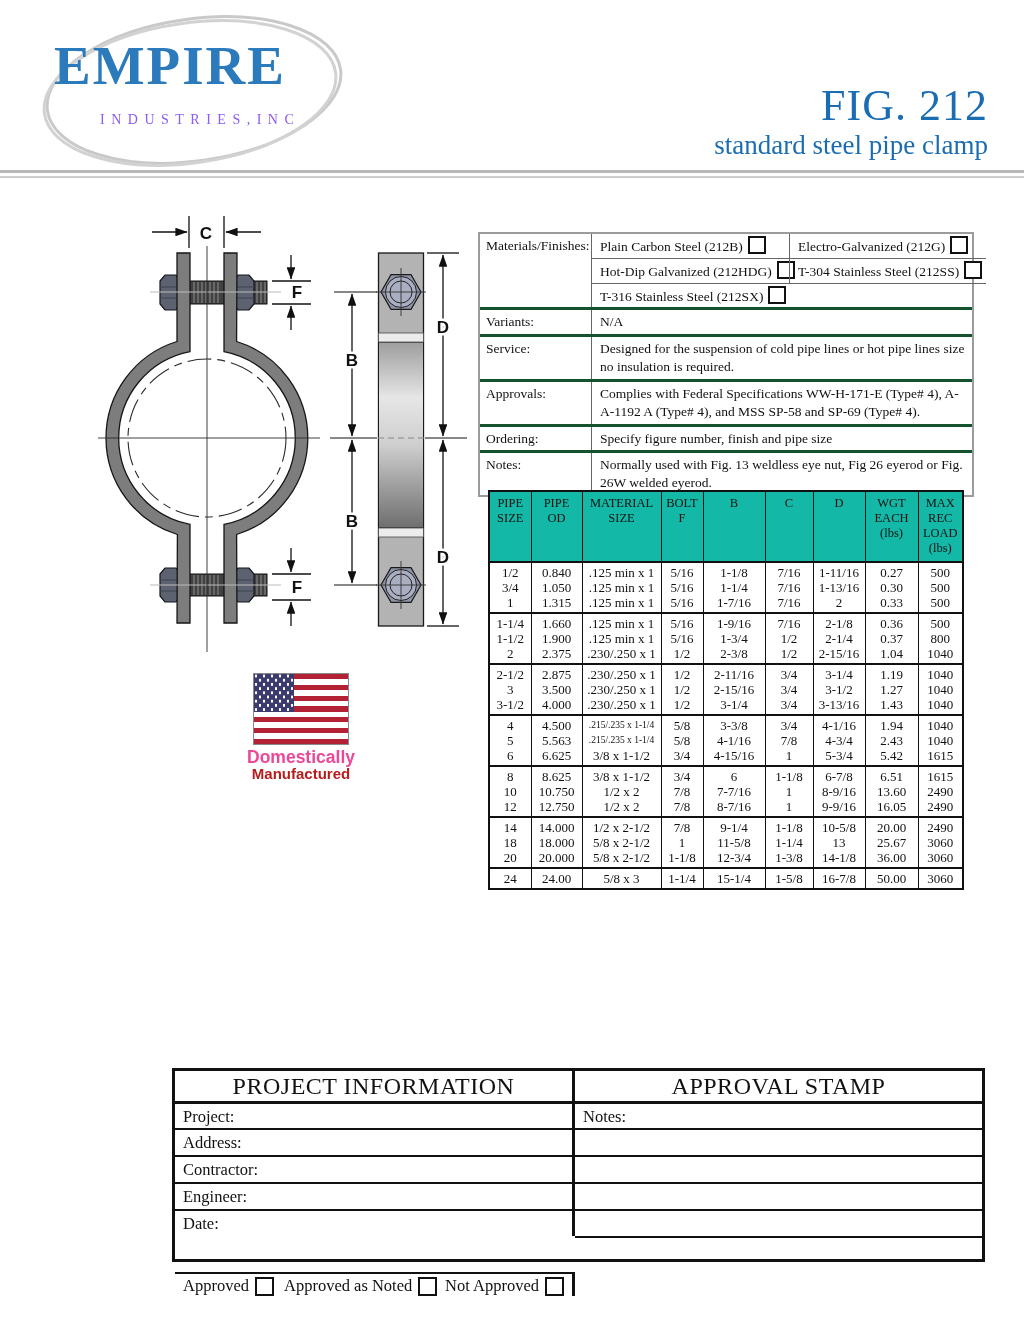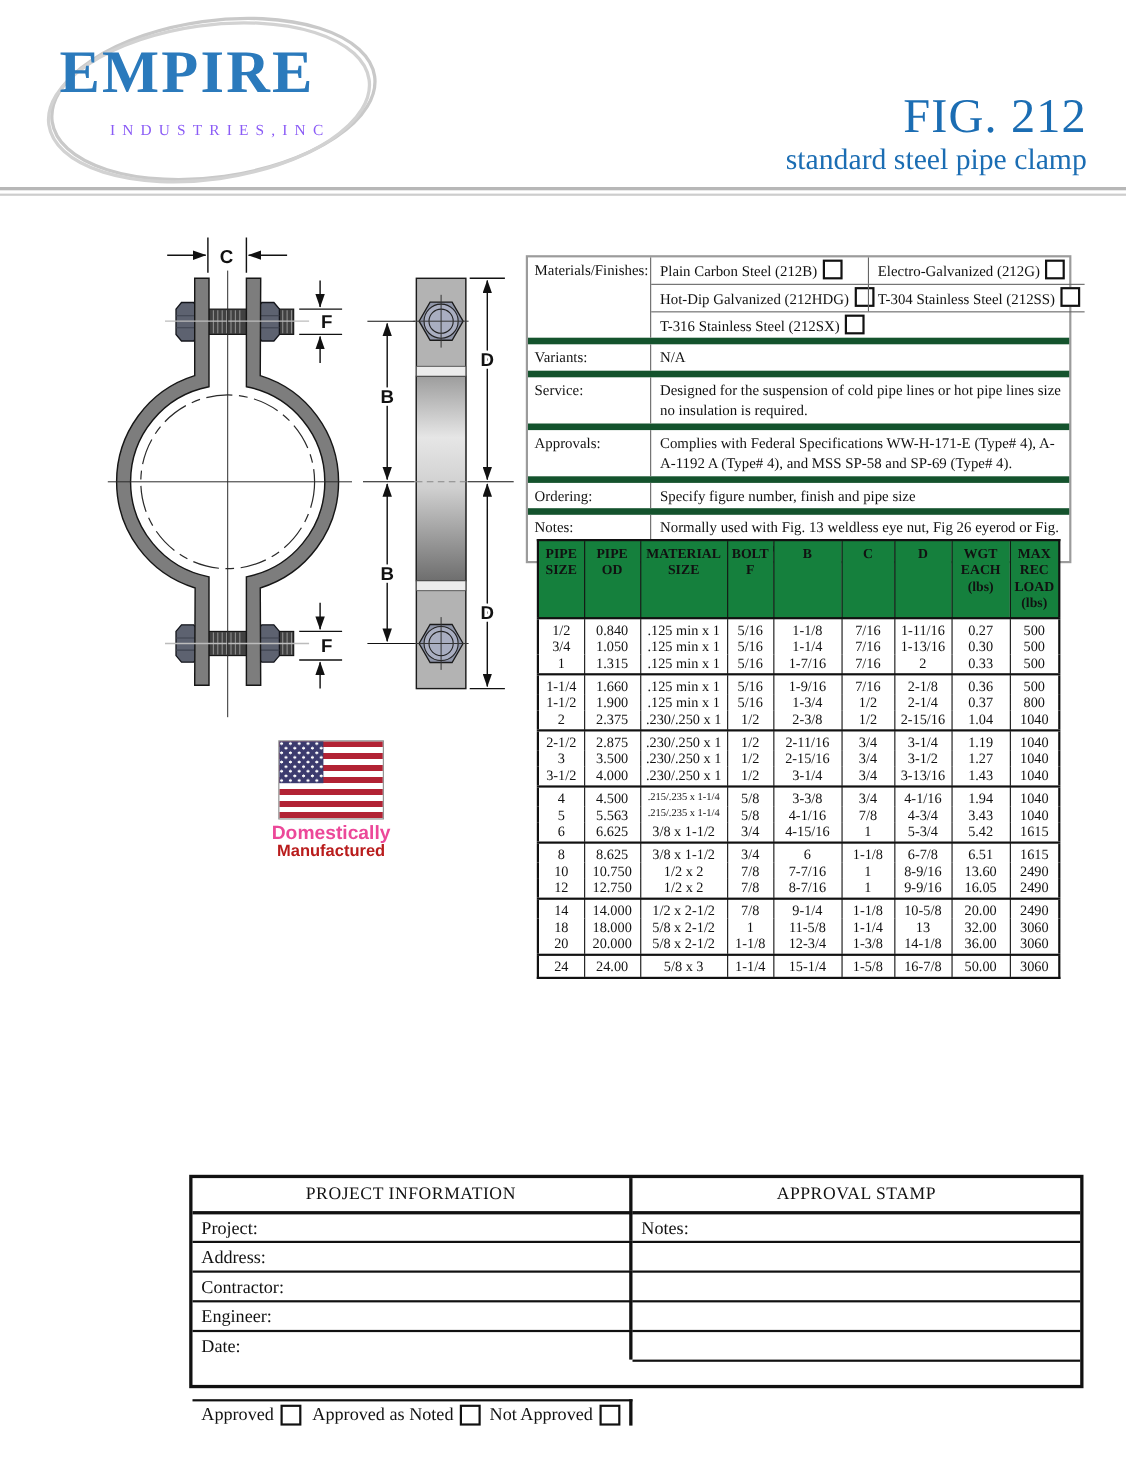--- a/index.html
+++ b/index.html
@@ -18,36 +18,36 @@
   .title-block{position:absolute;right:36px;top:82px;text-align:right;color:#1b6db3;}
   .fig-no{font-size:44px;letter-spacing:1px;line-height:1.1;}
   .fig-sub{font-size:27px;line-height:1.1;margin-top:1px;}
 
   .top-divider{position:absolute;left:0;top:170px;width:1024px;height:3px;
                border-top:3px solid #b7b7b7;border-bottom:2px solid #cdcdcd;background:#fff;}
 
   
   .info-table{position:absolute;left:478px;top:232px;width:492px;
               border:2px solid #9b9b9b;font-size:13.5px;line-height:1.32;}
-  .it-row{display:grid;grid-template-columns:111px 1fr;border-top:6px solid #14532d;}
+  .it-row{display:grid;grid-template-columns:111px 1fr;border-top:3px solid #14532d;}
   .it-row:first-child{border-top:none;}
   .it-label{padding:3px 4px 3px 6px;}
   .it-value{padding:3px 6px 3px 8px;border-left:1px solid #666;}
   .mat-grid{display:grid;grid-template-columns:197px 1fr;border-left:1px solid #666;}
   .mat-cell{padding:2px 4px 2px 8px;border-top:1px solid #666;white-space:nowrap;}
   .mat-cell.r{border-left:1px solid #666;}
   .mat-cell.row1{border-top:none;}
   .cb{display:inline-block;width:14px;height:14px;border:2px solid #111;background:#fff;
       vertical-align:-3px;margin-left:5px;}
 
   
   .spec-wrap{position:absolute;left:488px;top:490px;}
   table.spec{border-collapse:collapse;table-layout:fixed;width:474px;
              border:2.5px solid #111;font-family:"Liberation Serif",serif;}
-  table.spec th{background:#15803d;border:1.5px solid #111;font-weight:700;font-size:12.5px;
+  table.spec th{background:#14b8a6;border:1.5px solid #111;font-weight:400;font-size:12.5px;
                 line-height:1.2;padding:4px 1px 5px;vertical-align:top;}
   table.spec td{border-left:1.5px solid #111;border-right:1.5px solid #111;
                 text-align:center;font-size:13px;line-height:15px;padding:0;}
   table.spec td.tiny{font-size:9.5px;}
   table.spec tbody{border-top:2.5px solid #111;}
   table.spec tbody tr:first-child td{padding-top:2px;}
   table.spec tbody tr:last-child td{padding-bottom:2px;}
 
   
   .flag-block{position:absolute;left:240px;top:673px;width:122px;text-align:center;}
@@ -62,21 +62,21 @@
   .flag-cap2{font-family:"Liberation Sans",sans-serif;font-weight:700;font-size:15px;
              line-height:1.1;color:#b91c1c;}
 
   
   .form{position:absolute;left:172px;top:1068px;width:813px;height:194px;
         border:3px solid #111;display:grid;grid-template-columns:400px 1fr;
         grid-template-rows:30px 27px 27px 27px 27px 27px 1fr;box-sizing:border-box;}
   .fcell{border-top:2px solid #111;padding:3px 8px 0;font-size:16.5px;box-sizing:border-box;}
   .fcell.left{border-right:3px solid #111;}
   .fcell.hdr{border-top:none;display:flex;align-items:center;justify-content:center;
-             font-size:16px;letter-spacing:0.5px;padding-top:0;text-align:right;}
+             font-size:24px;letter-spacing:0.5px;padding-top:0;text-align:right;}
   .fcell.sub-hdr{border-top:3px solid #111;}
   .approve-row{display:flex;align-items:center;gap:0;padding-top:2px;margin-top:36px;}
   .approve-item{display:flex;align-items:center;white-space:nowrap;}
   .approve-item .cb{width:15px;height:15px;margin-left:6px;}
   .gap1{width:36px;} .gap2{width:28px;}
 
   .diagram{position:absolute;left:95px;top:208px;}
   .dimlabel{font-family:"Liberation Sans",sans-serif;font-size:17px;fill:#111;
             paint-order:stroke;stroke:#fff;stroke-width:5px;font-weight:600;}
 </style>
@@ -417,21 +417,21 @@
             <td>1040</td>
           </tr>
           <tr>
             <td>5</td>
             <td>5.563</td>
             <td class="tiny">.215/.235 x 1-1/4</td>
             <td>5/8</td>
             <td>4-1/16</td>
             <td>7/8</td>
             <td>4-3/4</td>
-            <td>3.43</td>
+            <td>2.43</td>
             <td>1040</td>
           </tr>
           <tr>
             <td>6</td>
             <td>6.625</td>
             <td>3/8 x 1-1/2</td>
             <td>3/4</td>
             <td>4-15/16</td>
             <td>1</td>
             <td>5-3/4</td>
@@ -487,21 +487,21 @@
             <td>2490</td>
           </tr>
           <tr>
             <td>18</td>
             <td>18.000</td>
             <td>5/8 x 2-1/2</td>
             <td>1</td>
             <td>11-5/8</td>
             <td>1-1/4</td>
             <td>13</td>
-            <td>32.00</td>
+            <td>25.67</td>
             <td>3060</td>
           </tr>
           <tr>
             <td>20</td>
             <td>20.000</td>
             <td>5/8 x 2-1/2</td>
             <td>1-1/8</td>
             <td>12-3/4</td>
             <td>1-3/8</td>
             <td>14-1/8</td>

